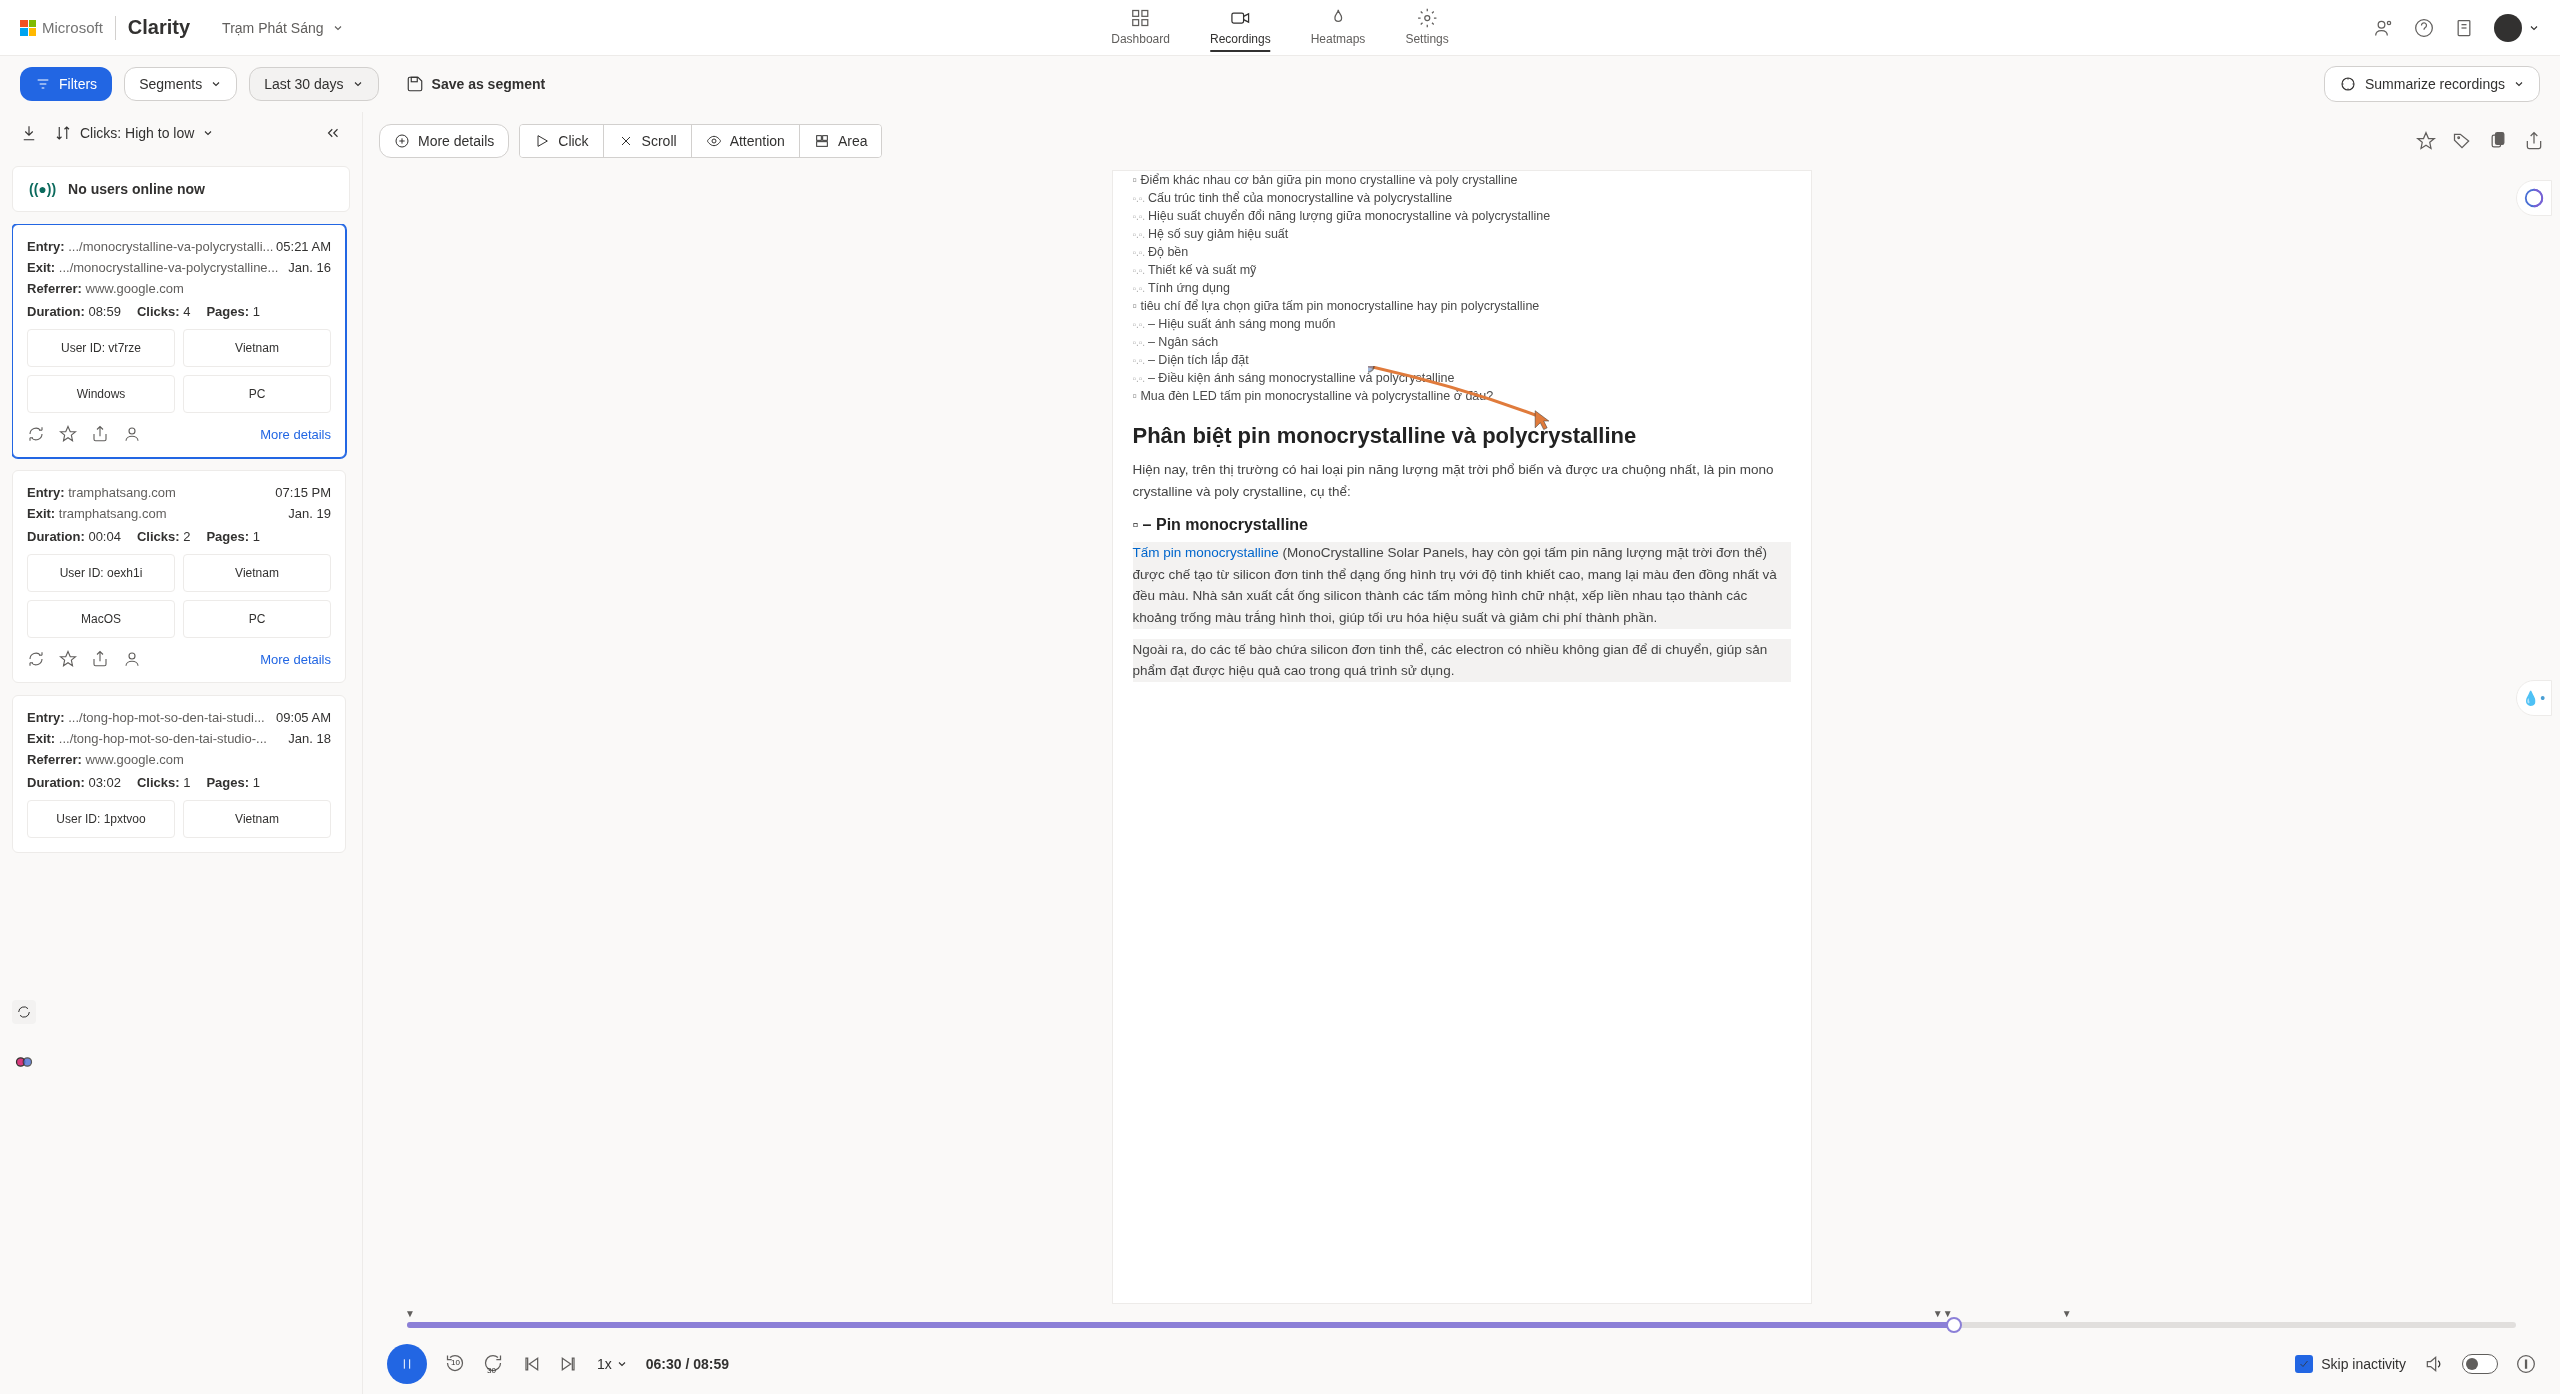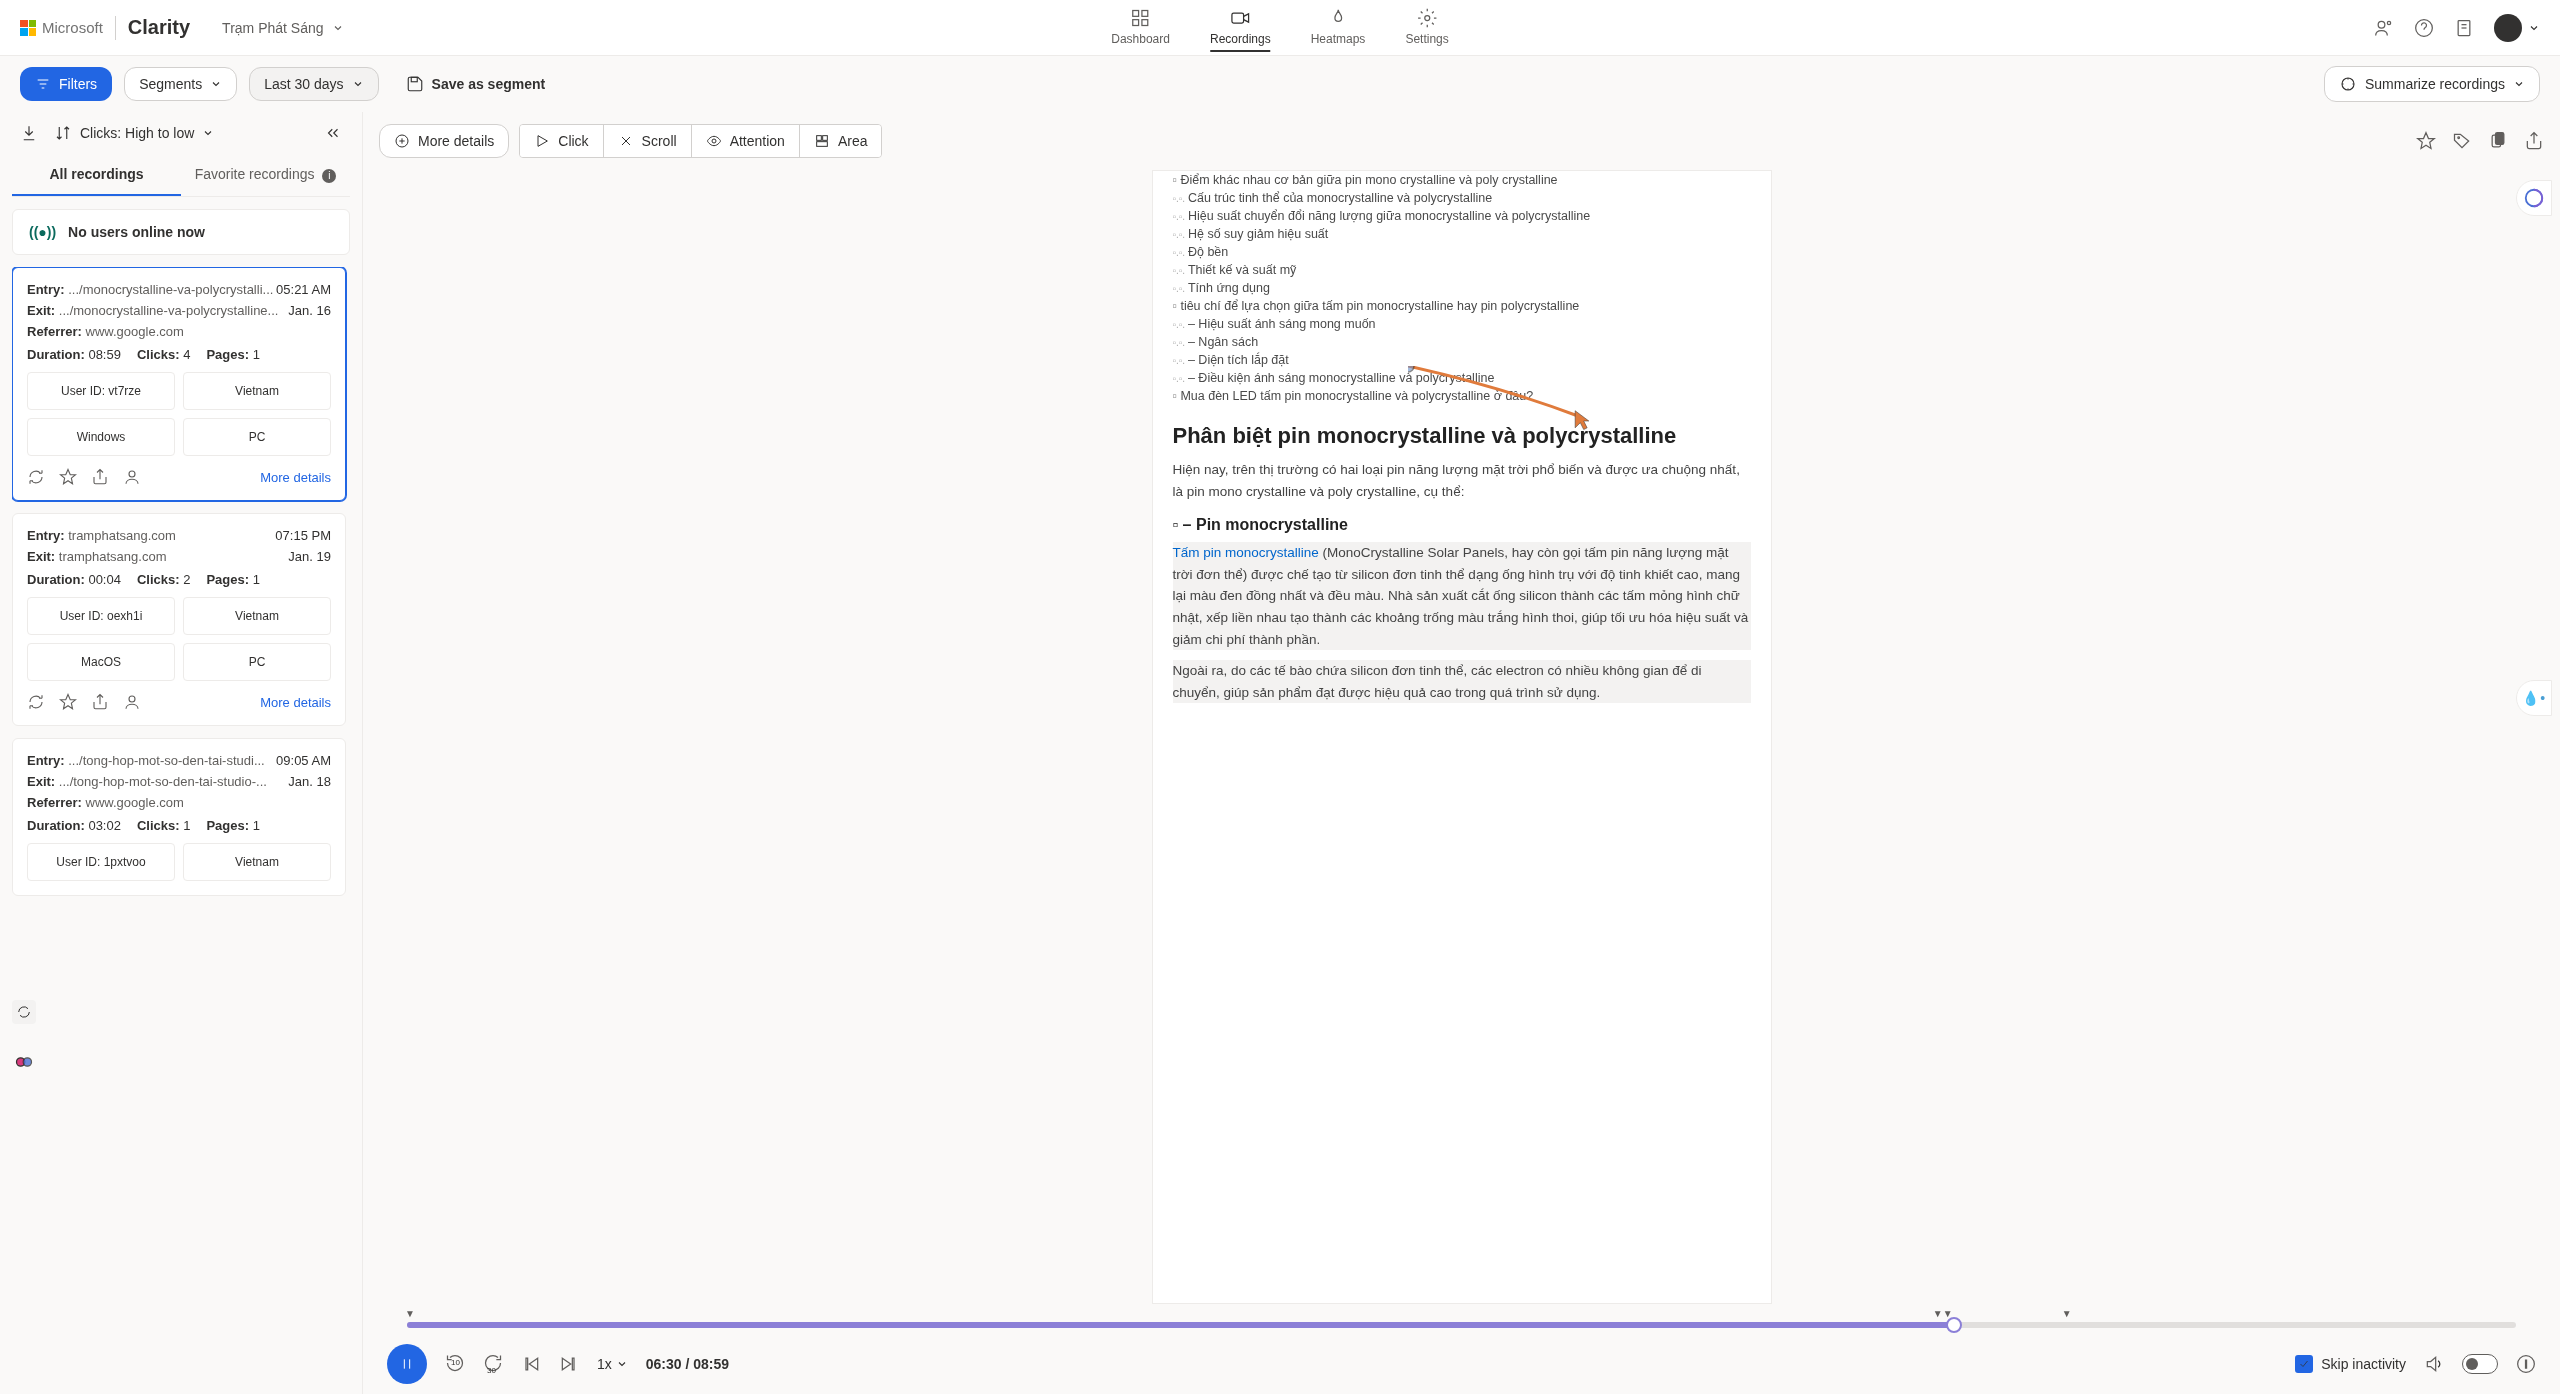--- a/index.html
+++ b/index.html
@@ -69,21 +69,21 @@
 
 .content { flex: 1; display: flex; flex-direction: column; background: #faf9f8; overflow: hidden; }
 .content-toolbar { display: flex; align-items: center; gap: 10px; padding: 12px 16px; }
 .ct-right { margin-left: auto; display: flex; gap: 16px; }
 .ct-icon { width: 20px; height: 20px; cursor: pointer; color: #605e5c; }
 .seg-group { display: flex; border: 1px solid #d2d0ce; border-radius: 4px; overflow: hidden; }
 .seg-group .btn { border: none; border-right: 1px solid #d2d0ce; border-radius: 0; background: #fff; }
 .seg-group .btn:last-child { border-right: none; }
 
 .viewer { flex: 1; background: #faf9f8; display: flex; justify-content: center; overflow: hidden; padding: 0 16px; }
-.page-preview { width: 620px; background: #fff; border: 1px solid #edebe9; padding: 0 20px 20px; font-size: 13px; color: #3a3a3a; overflow: hidden; position: relative; }
+.page-preview { width: 700px; background: #fff; border: 1px solid #edebe9; padding: 0 20px 20px; font-size: 13px; color: #3a3a3a; overflow: hidden; position: relative; }
 .toc-list { list-style: none; padding-left: 0; }
 .toc-list li { padding: 2px 0; color: #4a4a4a; font-size: 12.5px; }
 .toc-l1::before { content: "▫ "; color: #888; }
 .toc-l2 { padding-left: 20px; }
 .toc-l2::before { content: "▫.▫. "; color: #aaa; font-size: 10px; }
 .page-h2 { font-size: 22px; font-weight: 700; margin: 18px 0 10px; color: #222; }
 .page-h3 { font-size: 16px; font-weight: 700; margin: 14px 0 8px; color: #222; }
 .page-p { line-height: 1.6; margin-bottom: 10px; font-size: 13.5px; color: #444; }
 .page-link { color: #0066cc; }
 .highlighted { background: #f3f2f1; }
@@ -249,27 +249,20 @@
             <path d="M7 4v16m-3-3l3 3 3-3M17 20V4m3 3l-3-3-3 3"></path>
           </svg>
         <span>Clicks: High to low</span>
         <svg class="chevron" viewBox="0 0 16 16">
             <path d="M4 6l4 4 4-4"></path>
           </svg>
       </div>
       <svg class="collapse-btn" width="18" height="18" viewBox="0 0 24 24">
           <path d="M11 7l-5 5 5 5M18 7l-5 5 5 5"></path>
         </svg>
-    </div>
-    <div class="tabs">
-      <div class="tab active">All recordings</div>
-      <div class="tab">
-        <span>Favorite recordings</span>
-        <span style="display:inline-block;width:14px;height:14px;background:#605e5c;border-radius:50%;color:#fff;font-size:10px;line-height:14px;margin-left:4px;">i</span>
-      </div>
     </div>
     <div class="live-banner">
       <span class="live-dot">((●))</span>
       <span>No users online now</span>
     </div>
 
     <div class="recordings-list">
 
       <div class="rec-card active">
         <div class="rec-row">

